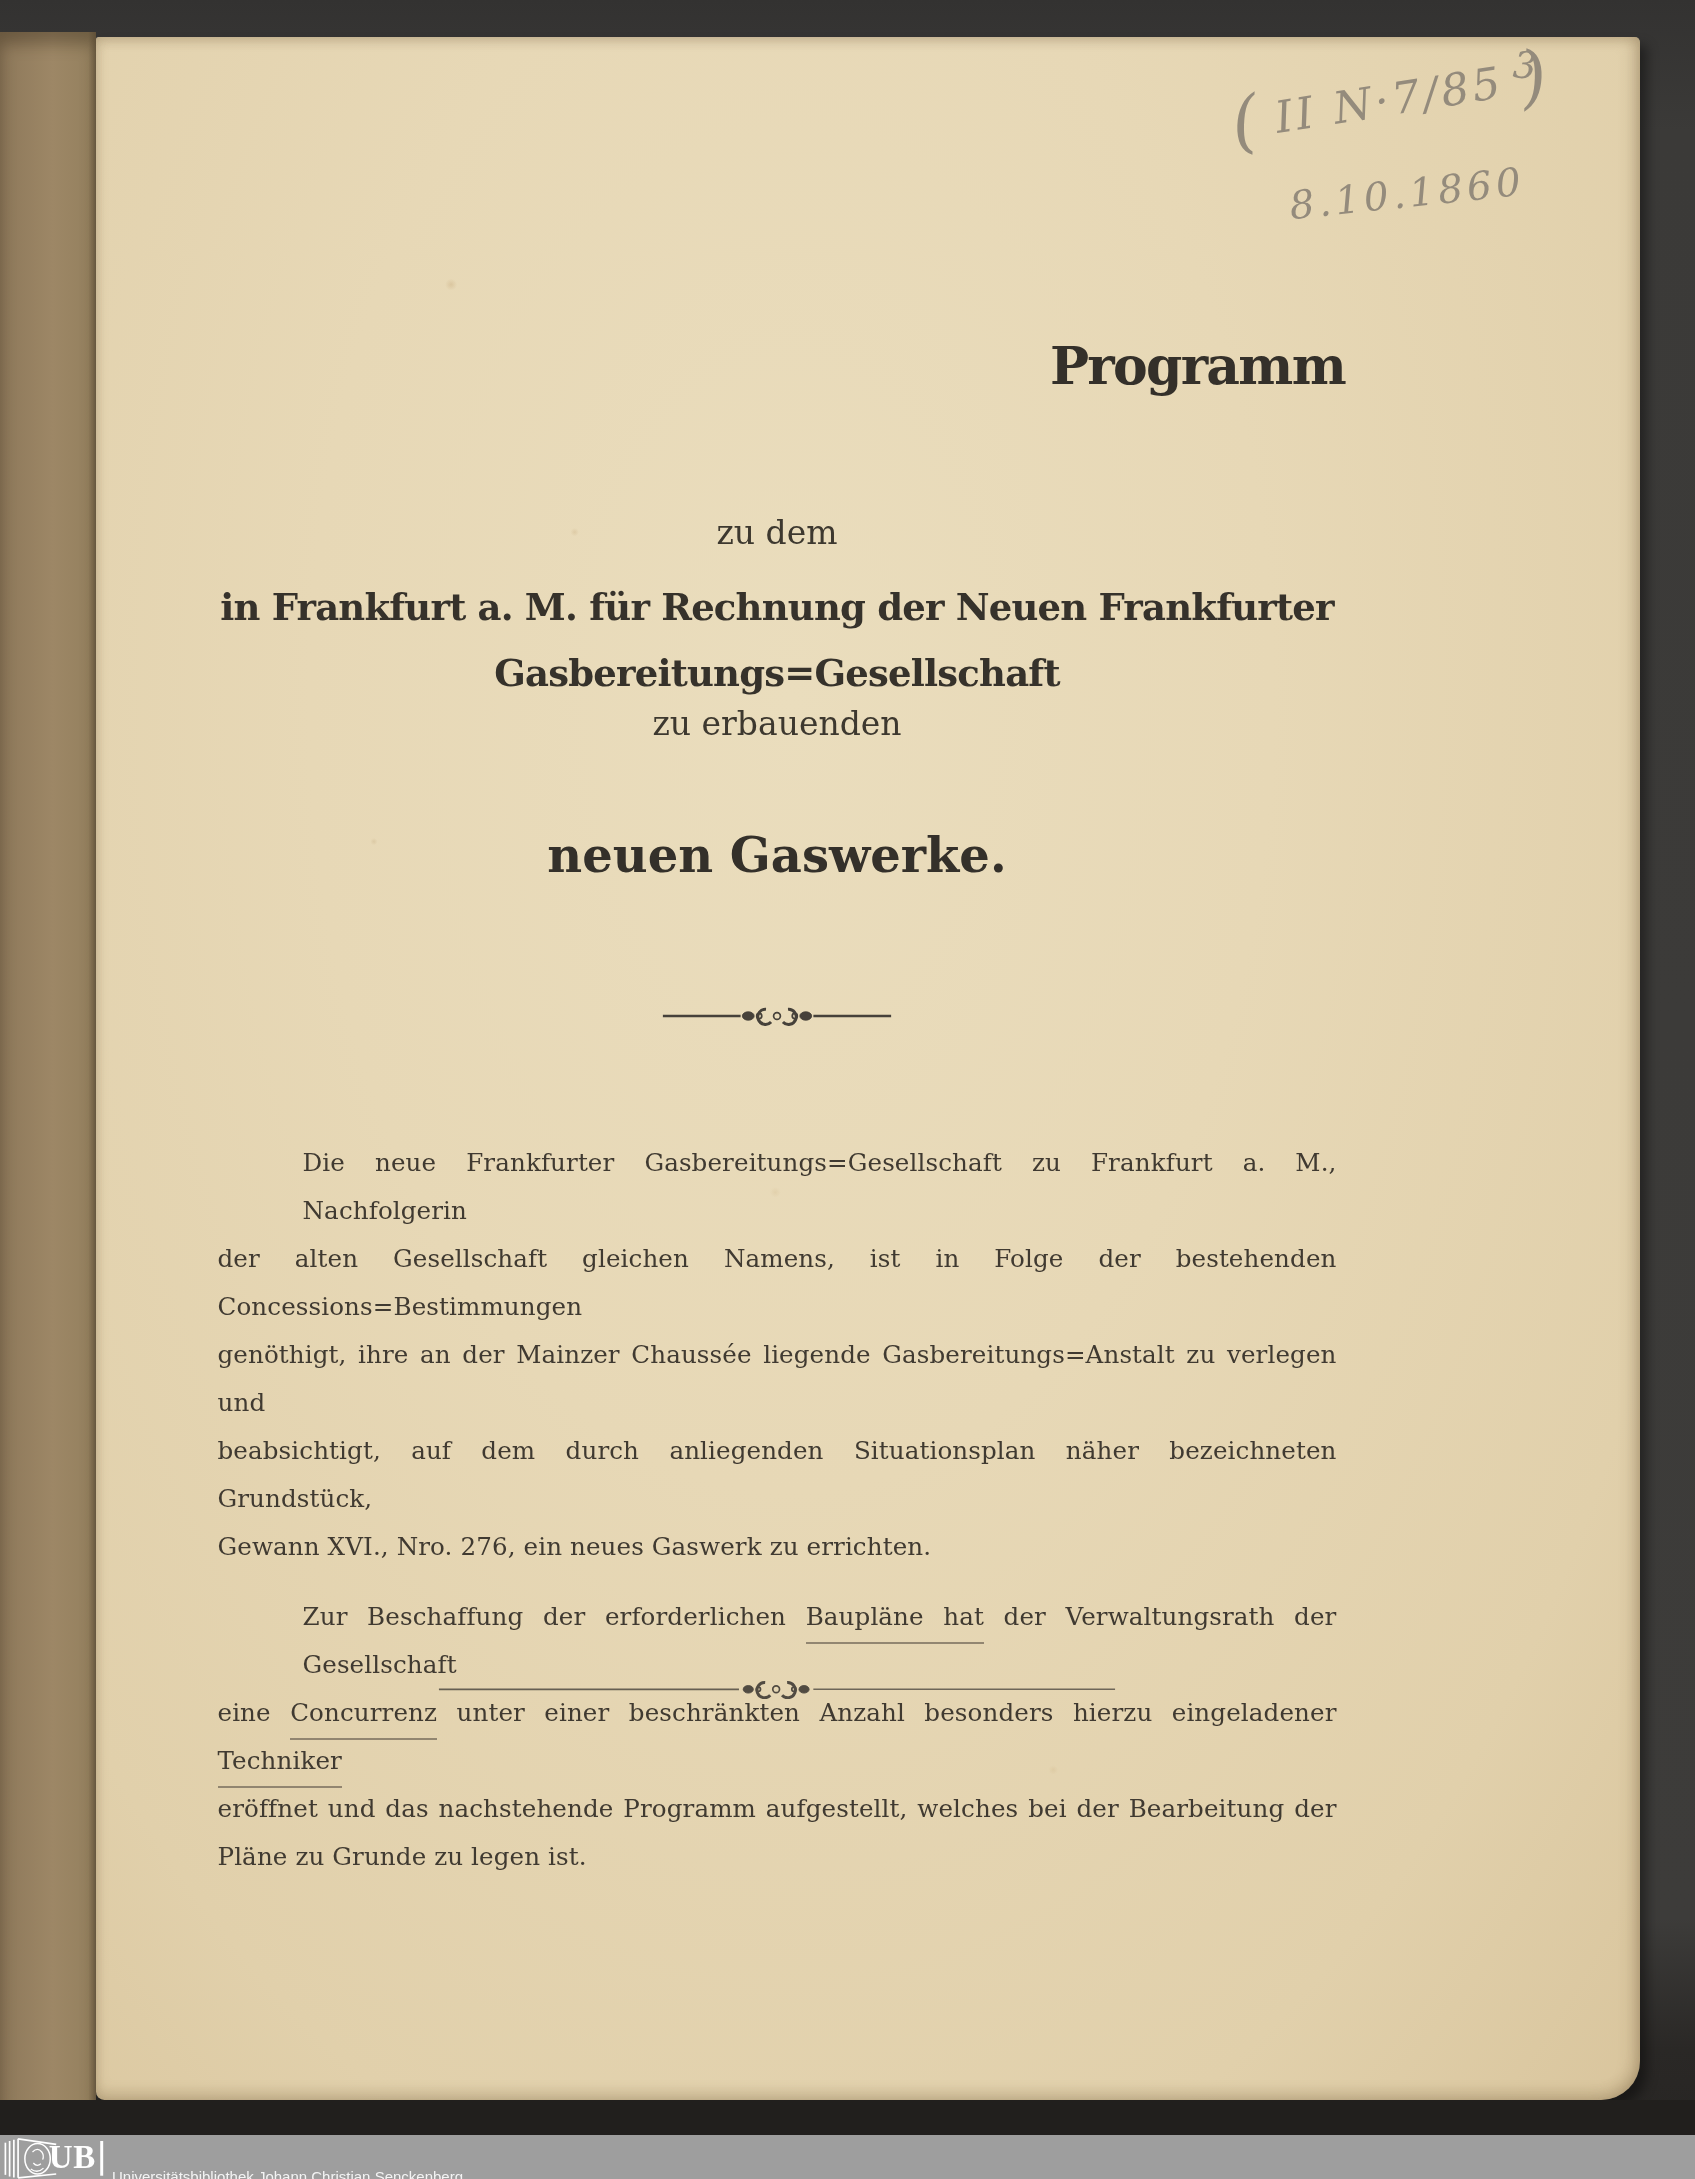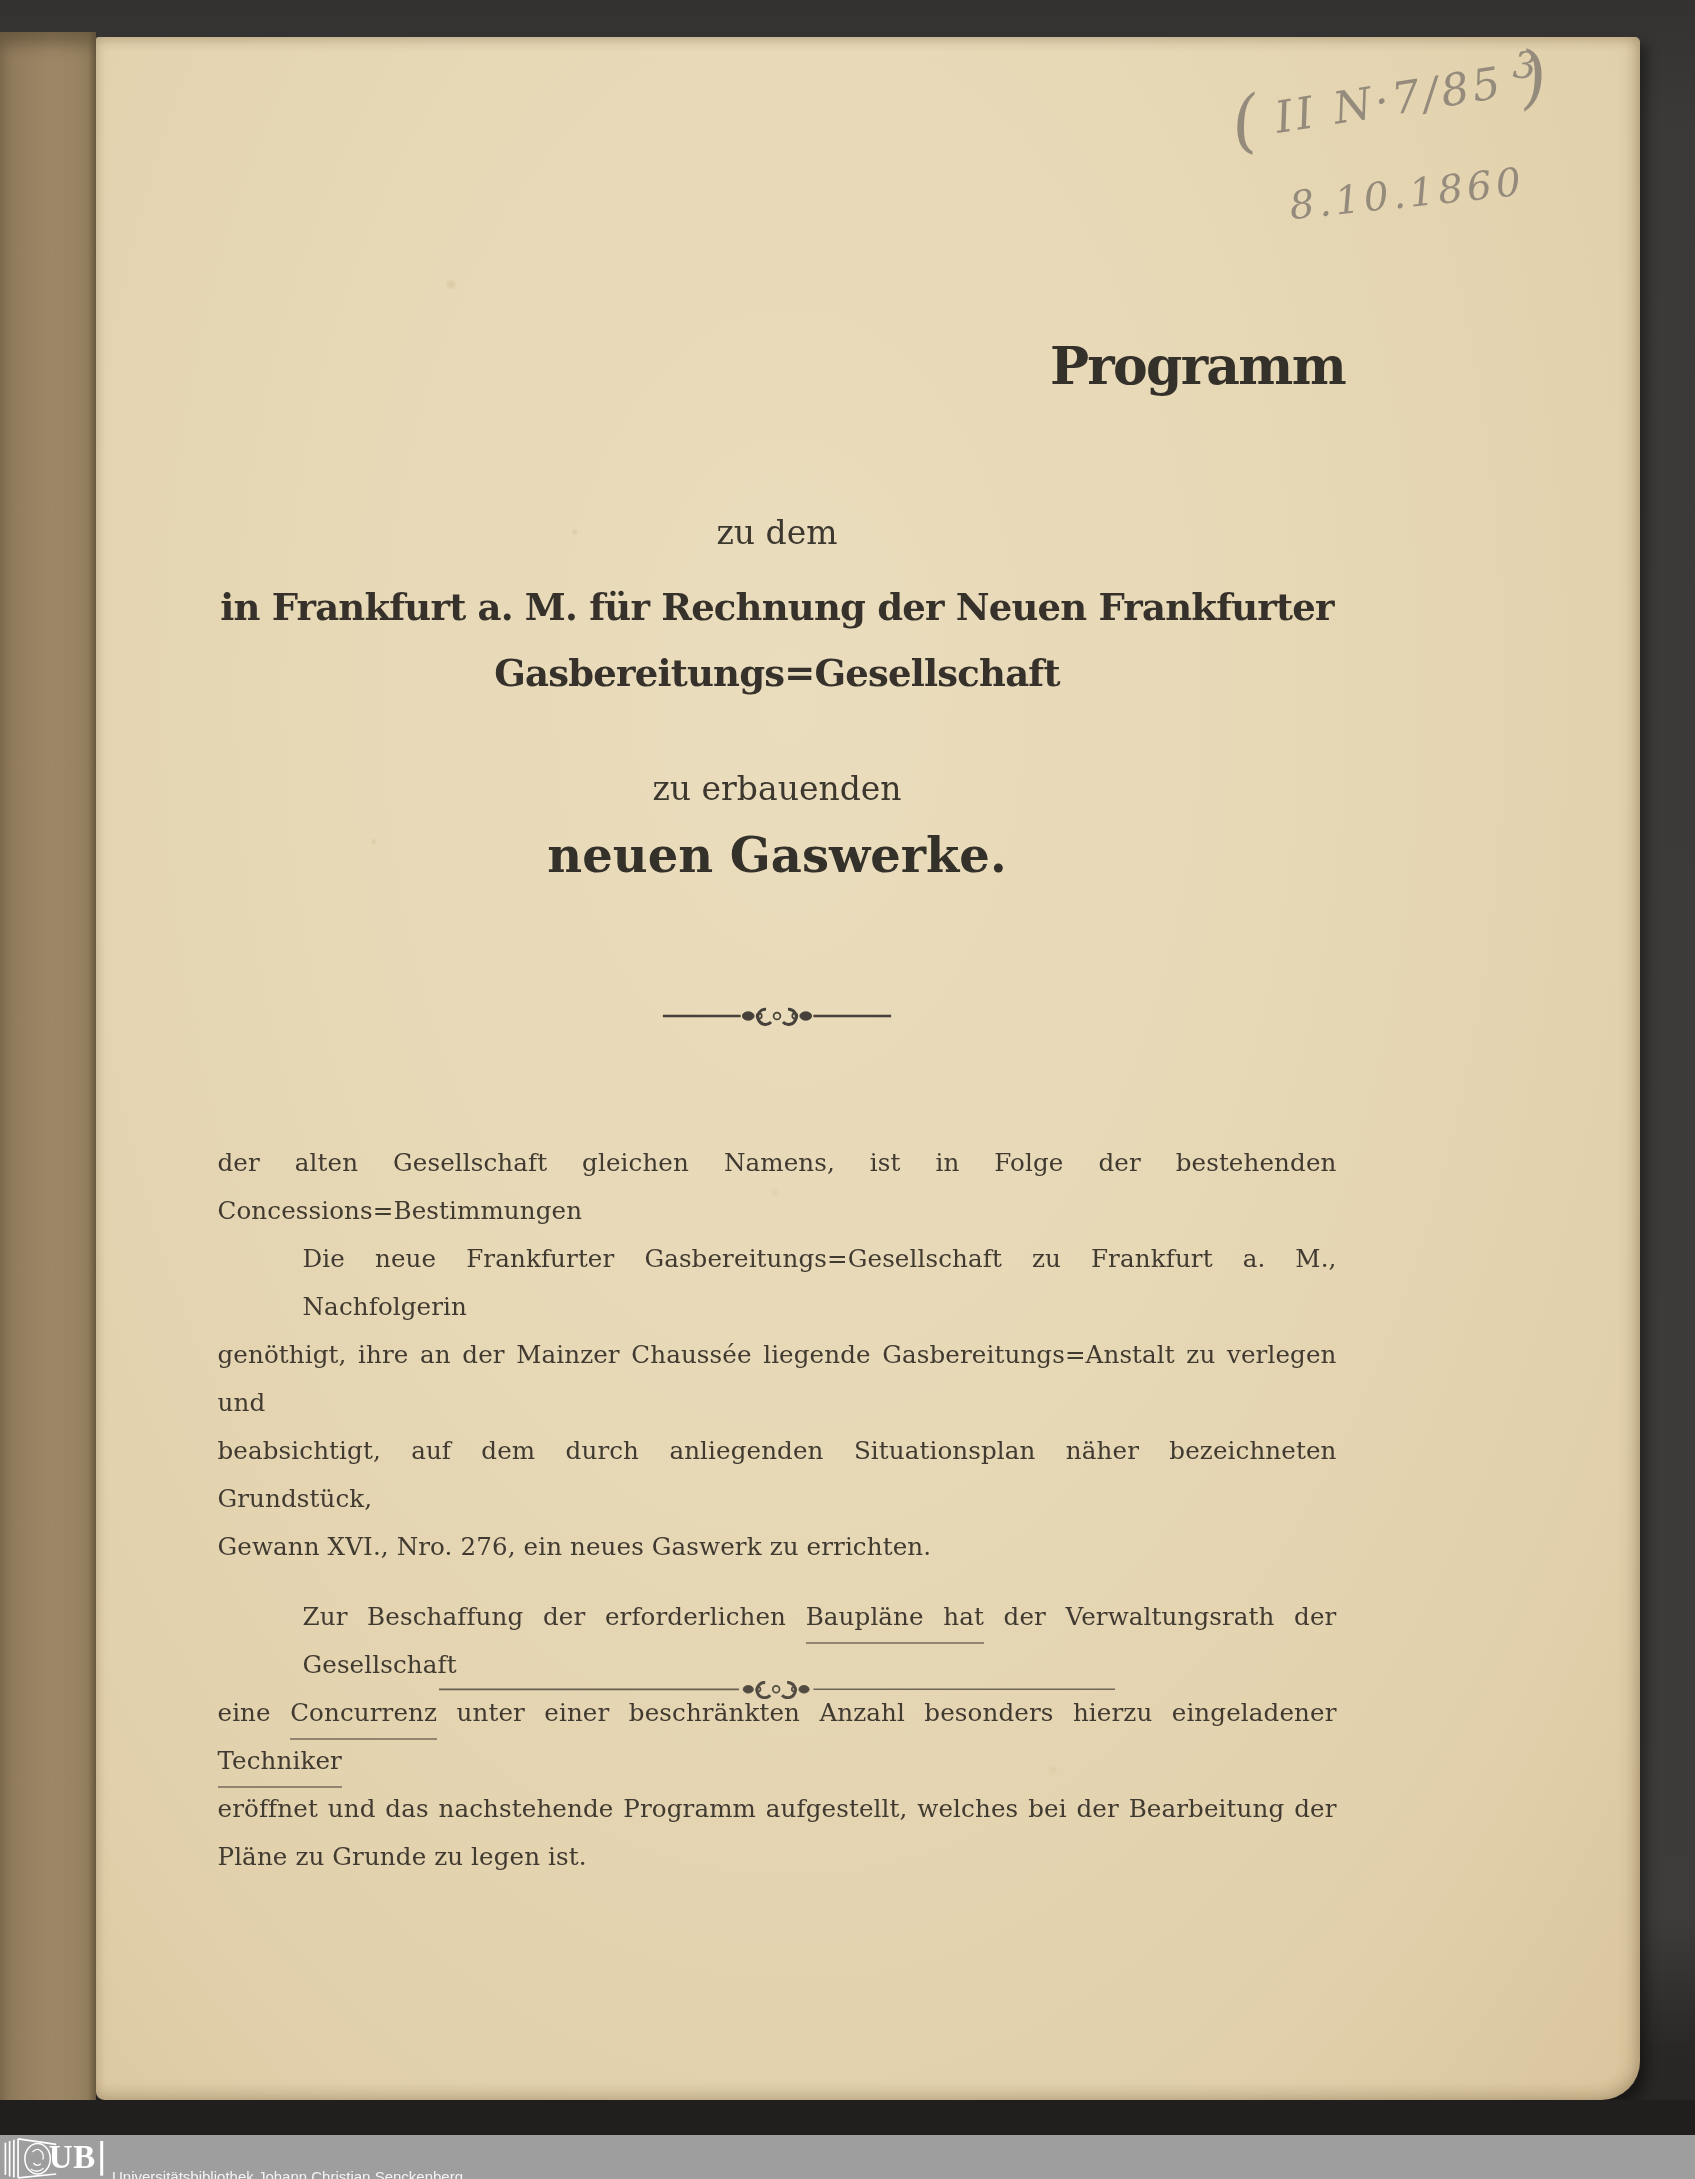--- a/index.html
+++ b/index.html
@@ -29,21 +29,21 @@
              transform:rotate(-9deg);letter-spacing:3.4px;white-space:nowrap;}
   .shelfmark .paren{font-size:1.55em;font-weight:400;vertical-align:-6.8px;letter-spacing:0;}
   .pdate{left:1193px;top:134px;font-size:39px;transform:rotate(-6deg);letter-spacing:4.2px;}
   
   .content{position:absolute;left:113px;top:0;width:1136px;color:#3a352d;}
   .h-title{position:absolute;top:298px;left:0;width:100%;text-align:right;
            font-size:52px;font-weight:bold;letter-spacing:-1.7px;color:#34302a;
            font-family:"DejaVu Serif",serif;}
   .h-small{position:absolute;left:0;width:100%;text-align:center;font-size:33px;color:#3d382f;}
   .zu-dem{top:476px;}
-  .zu-erb{top:732px;}
+  .zu-erb{top:667px;}
   .h-sub{position:absolute;left:0;width:100%;text-align:center;font-size:37px;font-weight:bold;
          letter-spacing:-0.8px;color:#36322b;}
   .sub1{top:548px;}
   .sub2{top:614px;}
   .h-main{position:absolute;top:790px;left:0;width:100%;text-align:center;
           font-size:48px;font-weight:bold;letter-spacing:0;color:#34302a;}
   .divider{position:absolute;left:50%;transform:translateX(-50%);}
   .div1{top:968px;}
   .div2{top:1643px;}
   
@@ -109,22 +109,22 @@
             <circle cx="135" cy="13" r="4" fill="none" stroke-width="2"></circle>
             <circle cx="156" cy="13" r="3" fill="none" stroke-width="2"></circle>
             <ellipse cx="169" cy="13" rx="7" ry="5"></ellipse>
             <line x1="178" y1="13" x2="270" y2="13" stroke-width="3"></line>
           </g>
         </svg>
       </div>
 
       <div class="paras" id="paras">
           <div class="para">
+            <div class="line indent"><span>Die neue Frankfurter Gasbereitungs=Gesellschaft zu Frankfurt a. M., Nachfolgerin</span></div>
             <div class="line"><span>der alten Gesellschaft gleichen Namens, ist in Folge der bestehenden Concessions=Bestimmungen</span></div>
-            <div class="line indent"><span>Die neue Frankfurter Gasbereitungs=Gesellschaft zu Frankfurt a. M., Nachfolgerin</span></div>
             <div class="line"><span>genöthigt, ihre an der Mainzer Chaussée liegende Gasbereitungs=Anstalt zu verlegen und</span></div>
             <div class="line"><span>beabsichtigt, auf dem durch anliegenden Situationsplan näher bezeichneten Grundstück,</span></div>
             <div class="line last"><span>Gewann XVI., Nro. 276, ein neues Gaswerk zu errichten.</span></div>
           </div>
           <div class="para">
             <div class="line indent"><span>Zur Beschaffung der erforderlichen </span><span class="u-pencil">Baupläne hat</span><span> der Verwaltungsrath der Gesellschaft</span></div>
             <div class="line"><span>eine </span><span class="u-pencil">Concurrenz</span><span> unter einer beschränkten Anzahl besonders hierzu eingeladener </span><span class="u-pencil">Techniker</span></div>
             <div class="line"><span>eröffnet und das nachstehende Programm aufgestellt, welches bei der Bearbeitung der</span></div>
             <div class="line last"><span>Pläne zu Grunde zu legen ist.</span></div>
           </div>

